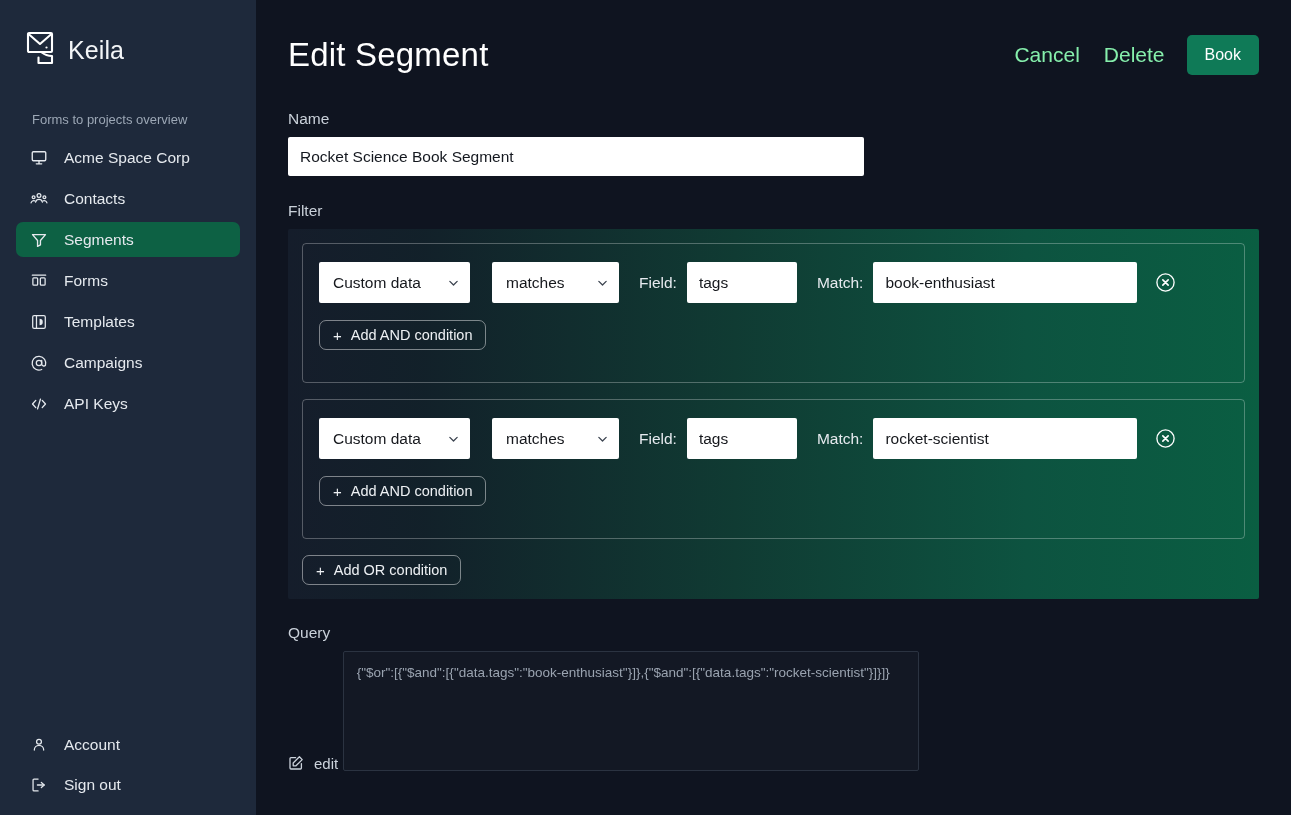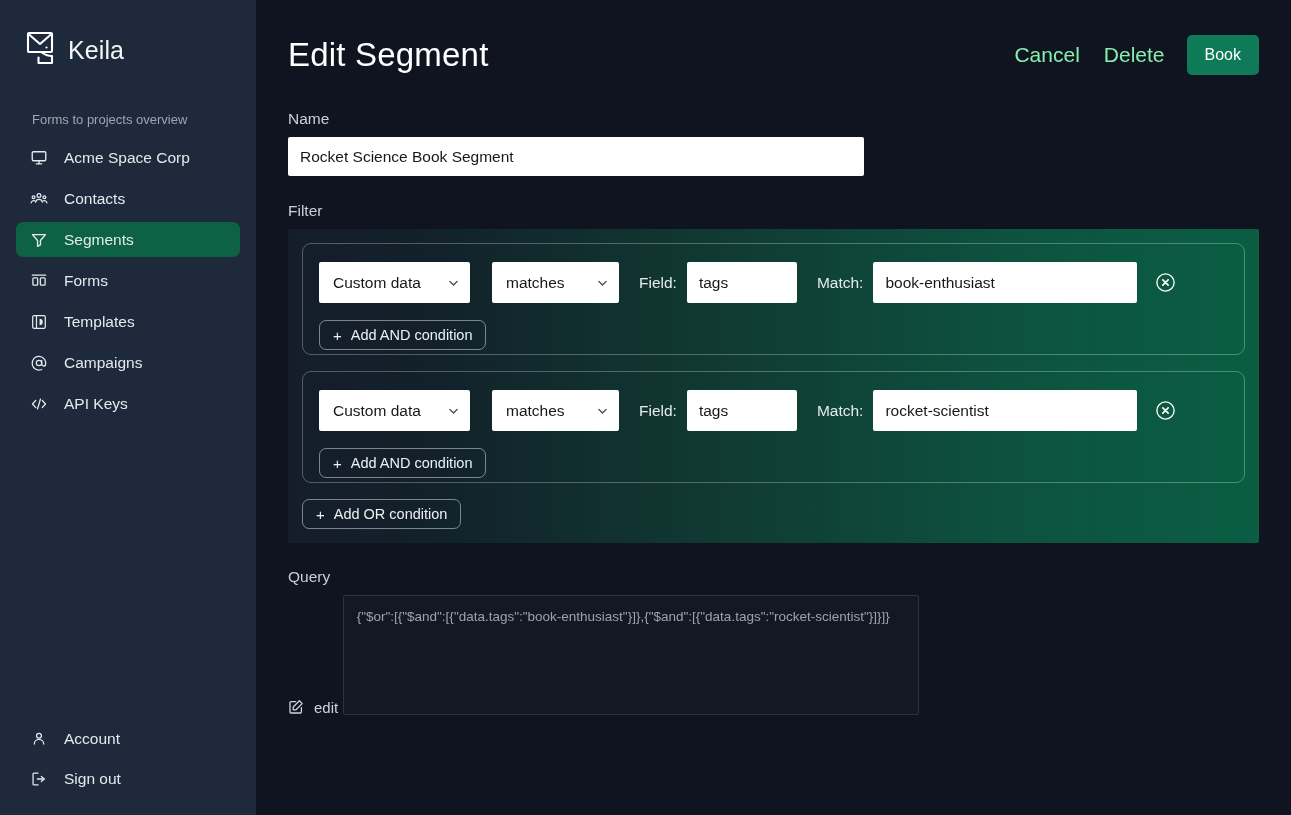--- a/index.html
+++ b/index.html
@@ -42,21 +42,21 @@
     height: 35px; padding: 0 14px;
     border-radius: 7px;
     color: #e5e9ee; font-size: 15.5px;
     text-decoration: none; cursor: pointer;
     margin-bottom: 5px;
   }
   .nav-item.active { background: #0d6144; }
   .nav-ico { width: 18px; height: 18px; flex: 0 0 18px; display: block; color: #e5e9ee; }
   .nav-ico svg { display: block; width: 18px; height: 18px; }
 
-  .nav-bottom { position: absolute; left: 0; bottom: 14px; width: 100%; padding: 0 16px; }
+  .nav-bottom { position: absolute; left: 0; bottom: 8px; width: 100%; padding: 0 16px; }
   .nav-bottom .nav-item { margin-bottom: 5px; }
 
   
   .main {
     flex: 1 1 auto; height: 815px;
     background: #0f1420;
     position: relative;
     overflow: hidden;
   }
   .header {
@@ -101,22 +101,22 @@
 
   
   .filter-panel {
     width: 971px;
     background: linear-gradient(90deg, #151d2b 0%, #14293099 14%, #103b33 46%, #0d5340 76%, #0a5e42 100%);
     padding: 14px;
     border-radius: 2px;
   }
   .or-group {
     border: 1px solid rgba(255,255,255,.28);
-    border-radius: 9px;
-    padding: 18px 16px 4px 16px;
+    border-radius: 4px;
+    padding: 18px 16px 32px 16px;
     margin-bottom: 16px;
   }
   .cond-row {
     display: flex; align-items: center; gap: 0;
   }
   .sel {
     appearance: none; -webkit-appearance: none;
     background: #ffffff; color: #16181d;
     border: none; border-radius: 2px;
     height: 41px; font-size: 15.5px; font-family: inherit;

